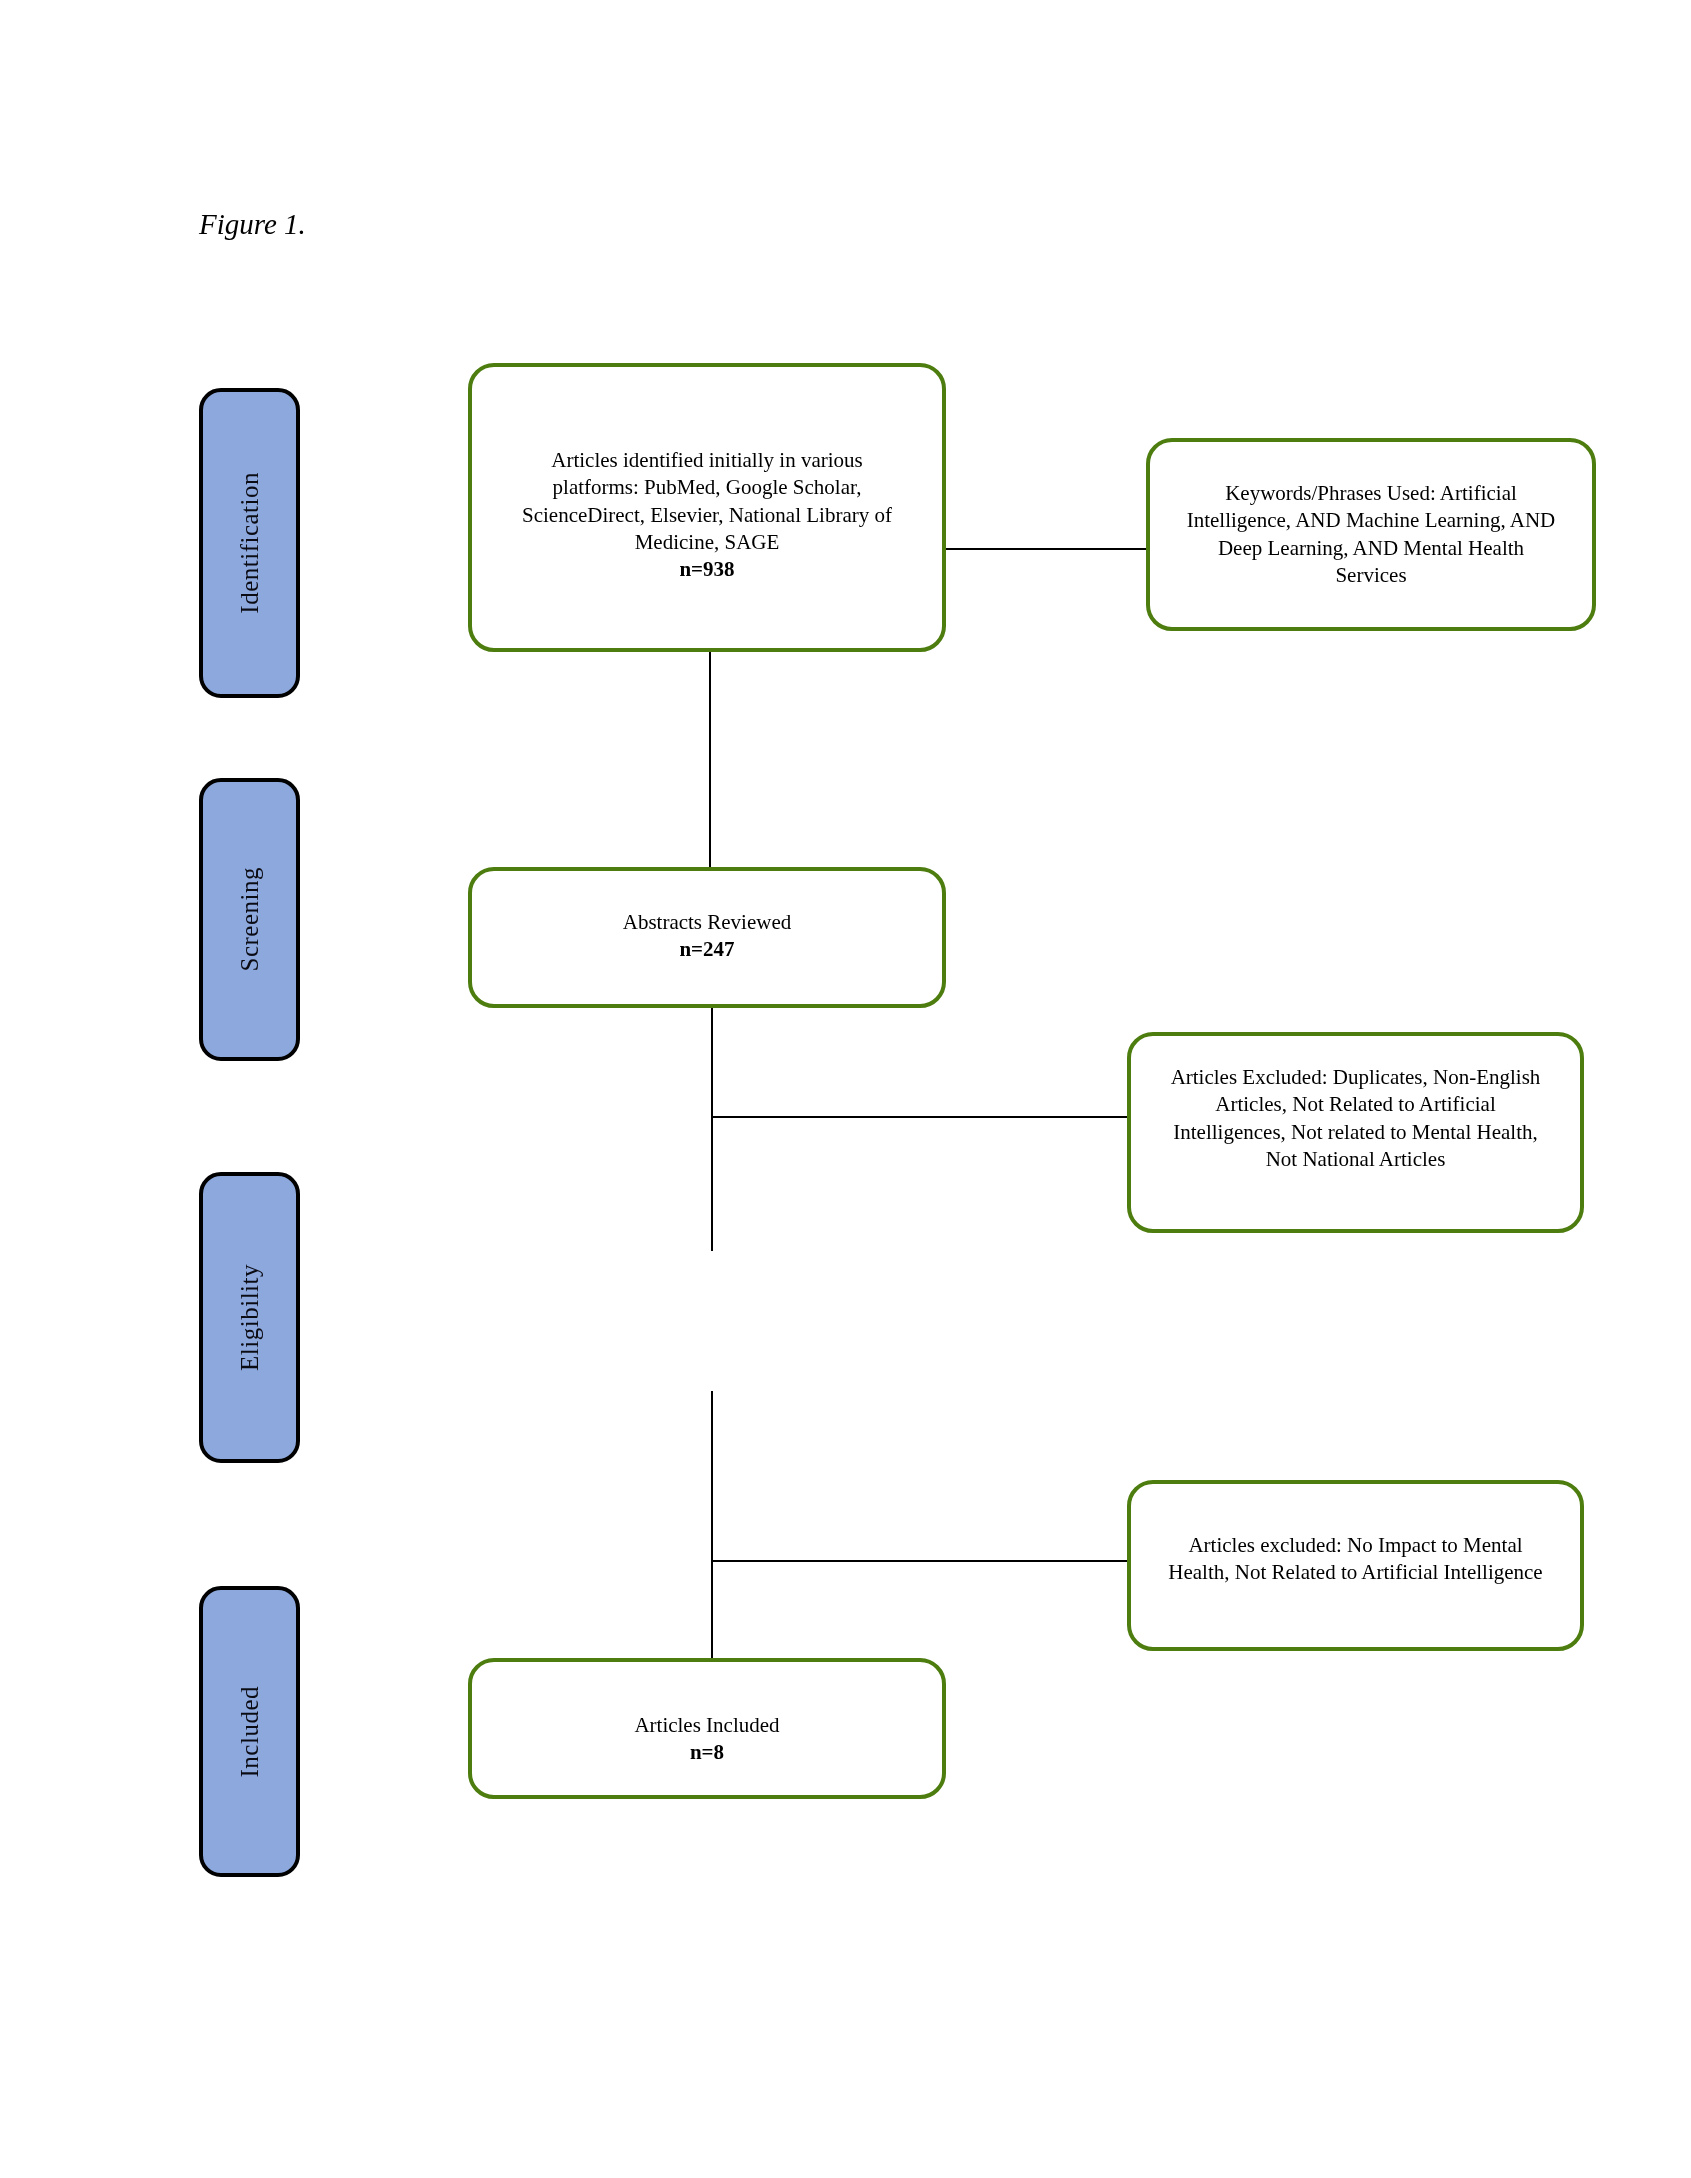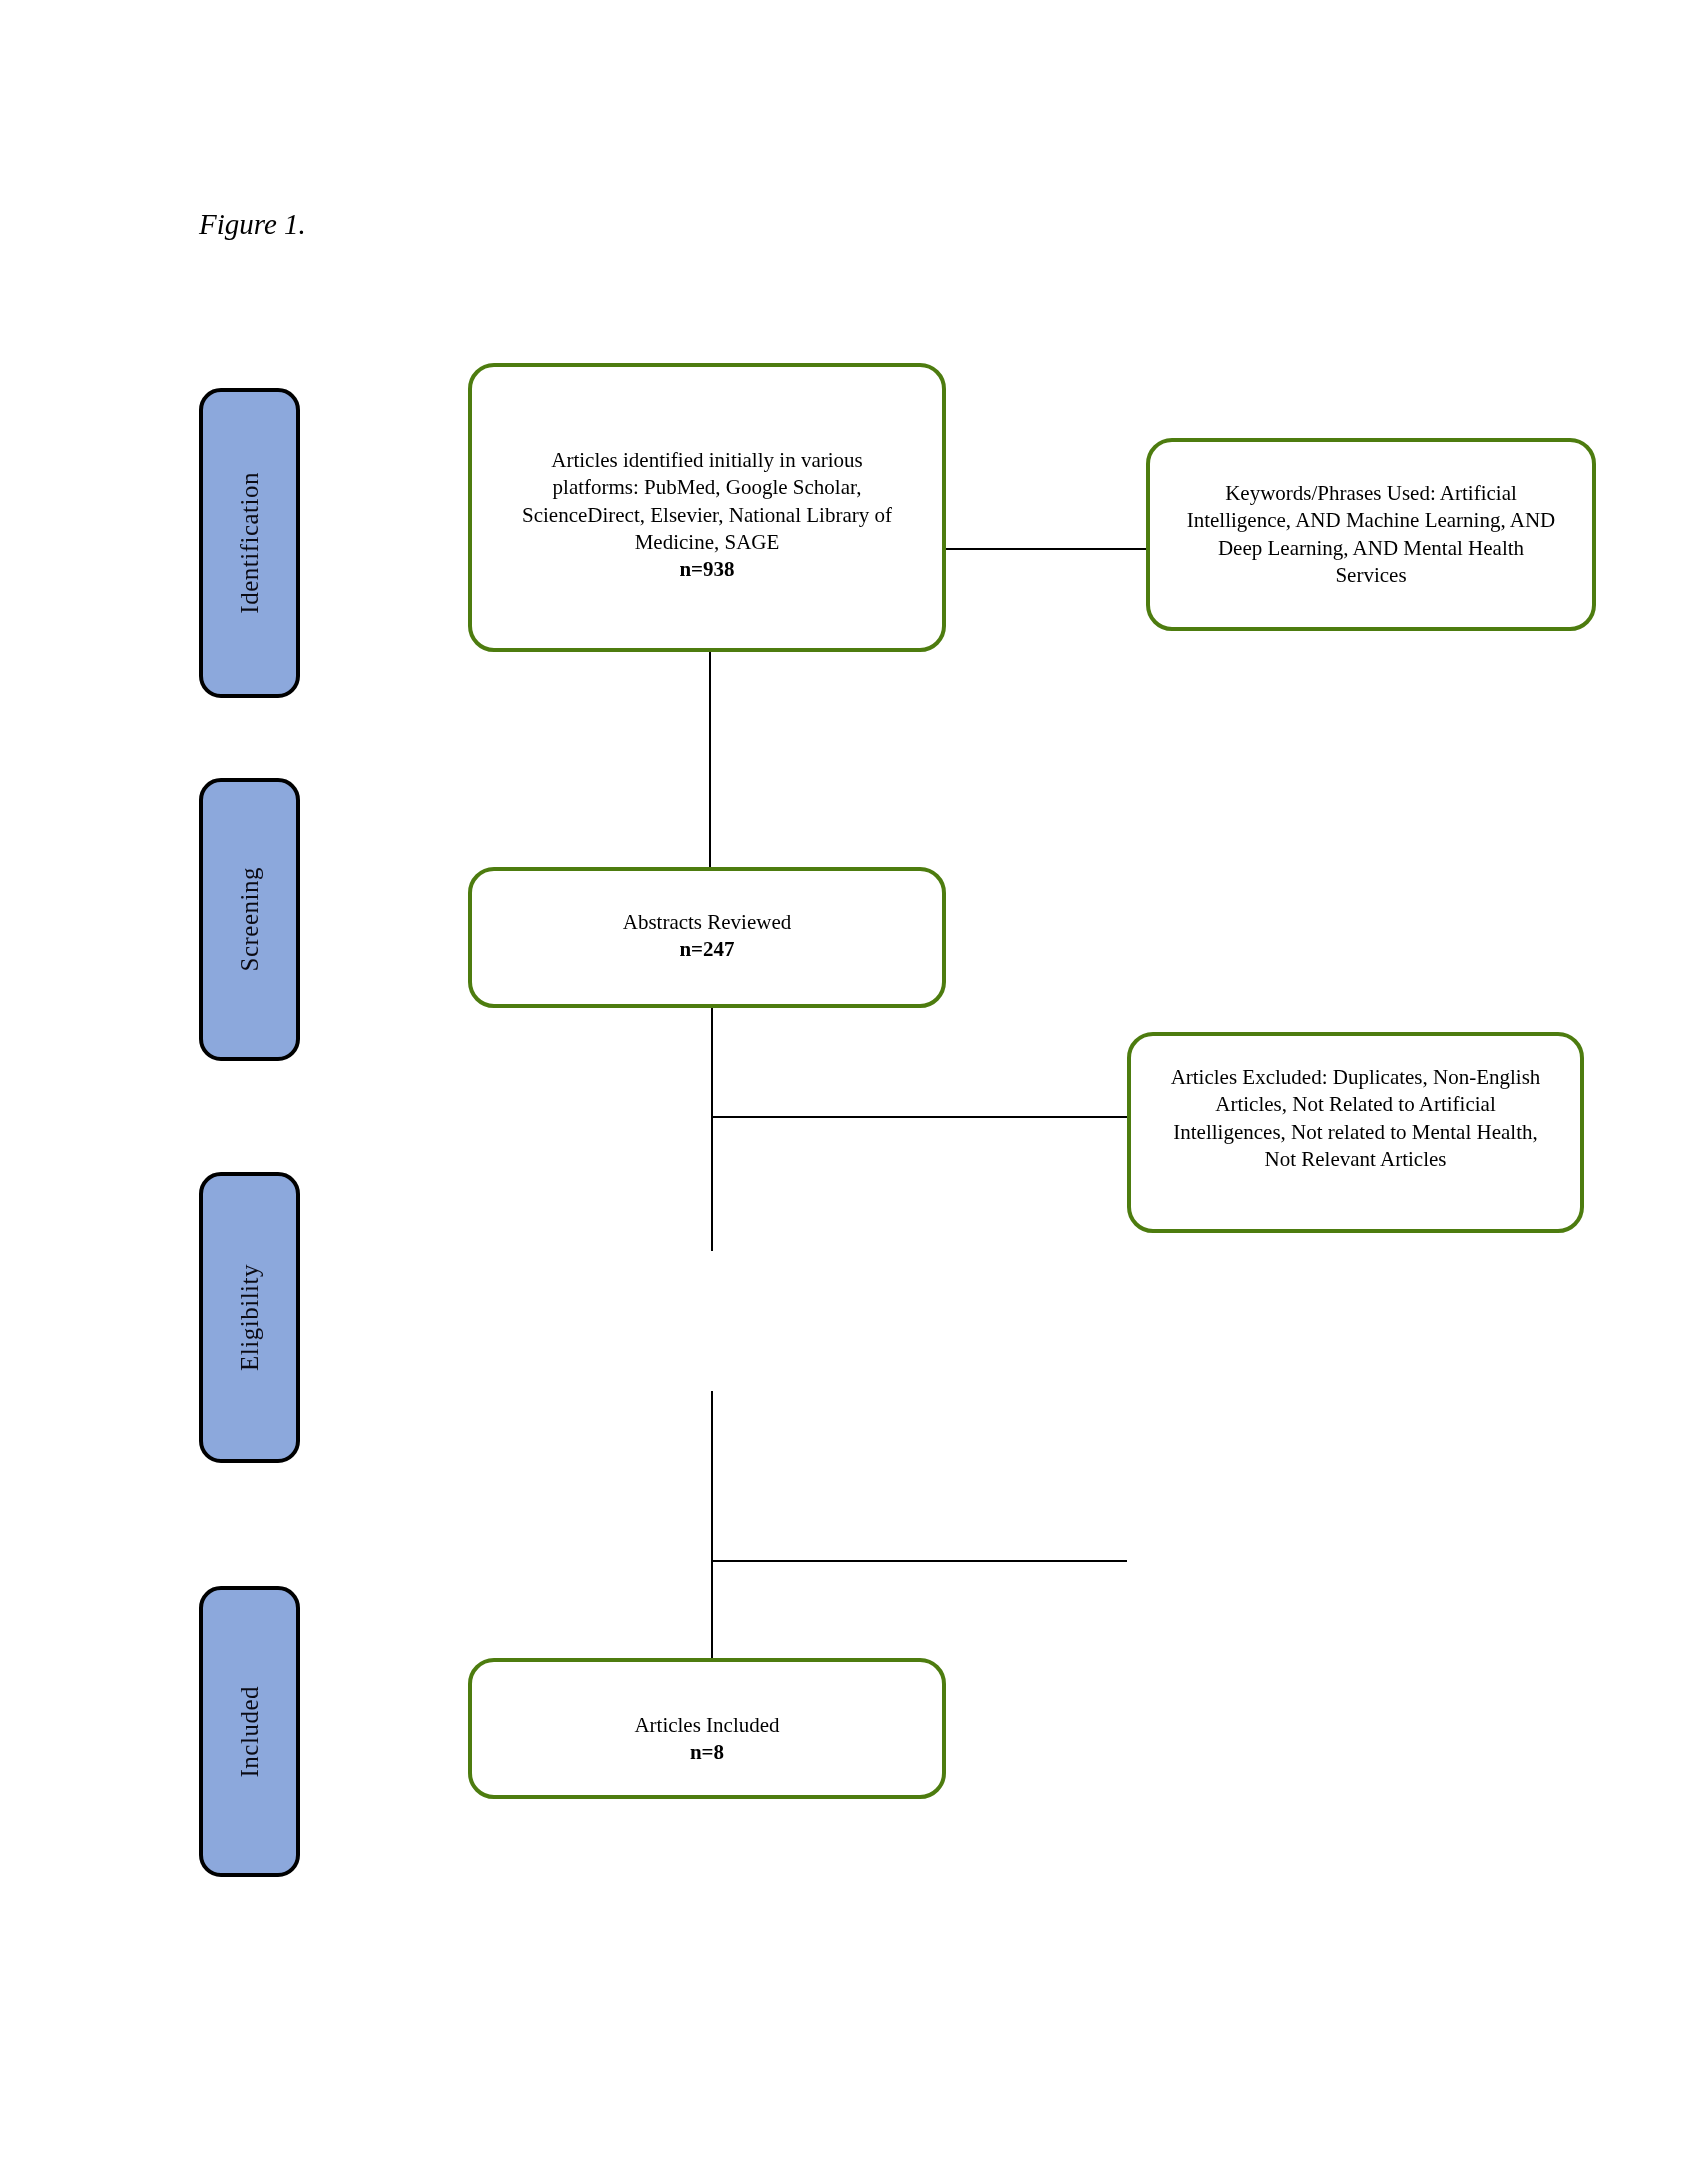--- a/index.html
+++ b/index.html
@@ -162,25 +162,31 @@
       <span class="ln">Abstracts Reviewed</span>
       <span class="n">n=247</span>
     </div>
   </div>
 
   <div class="fbox" style="left:1127px; top:1032px; width:457px; height:201px; align-items:flex-start;">
     <div class="fbox-text" style="padding-top:28px;">
       <span class="ln">Articles Excluded: Duplicates, Non-English</span>
       <span class="ln">Articles, Not Related to Artificial</span>
       <span class="ln">Intelligences, Not related to Mental Health,</span>
-      <span class="ln">Not Relevant Articles</span>
+      <span class="ln">Not National Articles</span>
     </div>
   </div>
 
 
+  <div class="fbox" style="left:1127px; top:1480px; width:457px; height:171px; align-items:flex-start;">
+    <div class="fbox-text" style="padding-top:48px;">
+      <span class="ln">Articles excluded:  No Impact to Mental</span>
+      <span class="ln">Health, Not Related to Artificial Intelligence</span>
+    </div>
+  </div>
 
   <div class="fbox" style="left:468px; top:1658px; width:478px; height:141px; align-items:flex-start;">
     <div class="fbox-text" style="padding-top:50px;">
       <span class="ln">Articles Included</span>
       <span class="n">n=8</span>
     </div>
   </div>
 
 </div>
 

